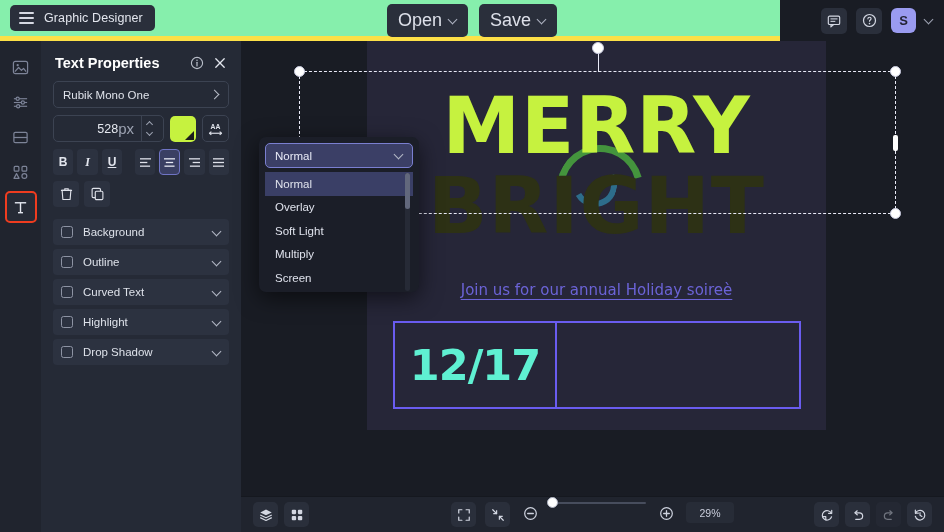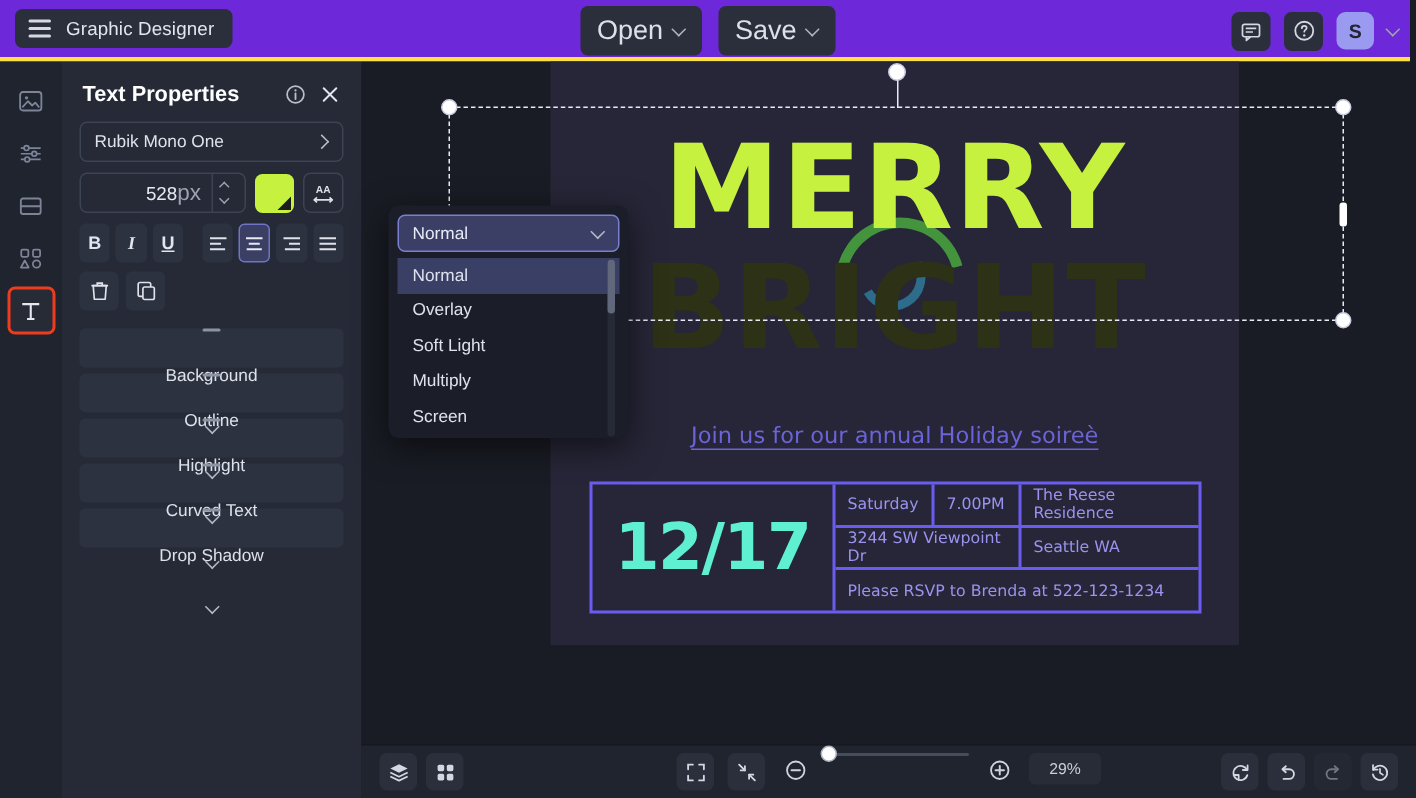--- a/index.html
+++ b/index.html
@@ -6,24 +6,24 @@
   html, body {
     width: 944px; height: 532px;
     background: #191c24;
     font-family: "Liberation Sans", sans-serif;
     overflow: hidden;
   }
   body { position: relative; }
 
   
   .topbar {
-    position: absolute; left: 0; top: 0; width: 940px; height: 41px;
-    background: #6d28d9;
+    position: absolute; left: 0; top: 0; width: 780px; height: 41px;
+    background: #86efac;
     display: flex; align-items: center;
-    border-bottom: 3px solid #fde047;
+    border-bottom: 5px solid #fde047;
   }
   .brand-chip {
     display: flex; align-items: center; gap: 10px;
     margin-left: 10px; padding: 6px 12px 6px 9px;
     background: #2a2f3b; border-radius: 5px;
   }
   .hamburger { width: 15px; height: 12px; position: relative; }
   .hamburger i {
     position: absolute; left: 0; width: 15px; height: 1.7px;
     background: #d6d9e3; border-radius: 1px;
@@ -174,21 +174,21 @@
     border: 2px solid #ef3c1f;
     display: flex; align-items: center; padding: 0 8px;
     color: #e7eaf1; font-size: 11.5px;
   }
   .options-btn .grow { flex: 1; }
 
   .acc { padding: 0 12px; }
   .acc-item {
     height: 26px; margin-bottom: 4px; border-radius: 4px;
     background: #2c3240;
-    display: flex; align-items: center; padding: 0 8px; gap: 24px; flex-direction: column;
+    display: flex; align-items: center; padding: 0 8px; gap: 10px;
   }
   .cbox {
     width: 12px; height: 12px; border: 1.4px solid #8d93a3; border-radius: 2.5px;
   }
   .acc-label { flex: 1; color: #dde1e9; font-size: 11.5px; }
   .chev-d { width: 9px; height: 9px; position: relative; }
   .chev-d::after {
     content: ""; position: absolute; left: 1px; top: 0;
     width: 6px; height: 6px;
     border-right: 1.4px solid #b4b9c6; border-bottom: 1.4px solid #b4b9c6;
@@ -553,60 +553,46 @@
       <span class="acc-label">Background</span>
       <span class="chev-d"></span>
     </div>
     <div class="acc-item">
       <span class="cbox"></span>
       <span class="acc-label">Outline</span>
       <span class="chev-d"></span>
     </div>
     <div class="acc-item">
       <span class="cbox"></span>
-      <span class="acc-label">Highlight</span>
+      <span class="acc-label">Curved Text</span>
       <span class="chev-d"></span>
     </div>
     <div class="acc-item">
       <span class="cbox"></span>
-      <span class="acc-label">Curved Text</span>
+      <span class="acc-label">Highlight</span>
       <span class="chev-d"></span>
     </div>
     <div class="acc-item">
       <span class="cbox"></span>
       <span class="acc-label">Drop Shadow</span>
       <span class="chev-d"></span>
     </div>
   </div>
 </div>
 
 <div class="canvas-wrap">
   <div class="artboard">
     <div class="swirl"></div>
     <div class="swirl2"></div>
     <div class="word word-bright">BRIGHT</div>
     <div class="word word-merry">MERRY</div>
     <div class="subtitle">Join us for our annual Holiday soireè</div>
 
     <div class="card">
       <div class="card-date">12/17</div>
-      <div class="card-right">
-        <div class="card-rowline">
-          <div class="cell c-sat">Saturday</div>
-          <div class="cell c-time">7.00PM</div>
-          <div class="cell c-venue">The Reese Residence</div>
-        </div>
-        <div class="card-rowline">
-          <div class="cell c-addr">3244 SW Viewpoint Dr</div>
-          <div class="cell c-city">Seattle WA</div>
-        </div>
-        <div class="card-rowline">
-          <div class="cell c-rsvp">Please RSVP to Brenda at 522-123-1234</div>
-        </div>
-      </div>
     </div>
   </div>
 
   <div class="selbox">
     <span class="rot-stem"></span>
     <span class="rot-knob"></span>
     <span class="handle h-tl"></span>
     <span class="handle h-tr"></span>
     <span class="handle h-br"></span>
     <span class="side-handle"></span>

